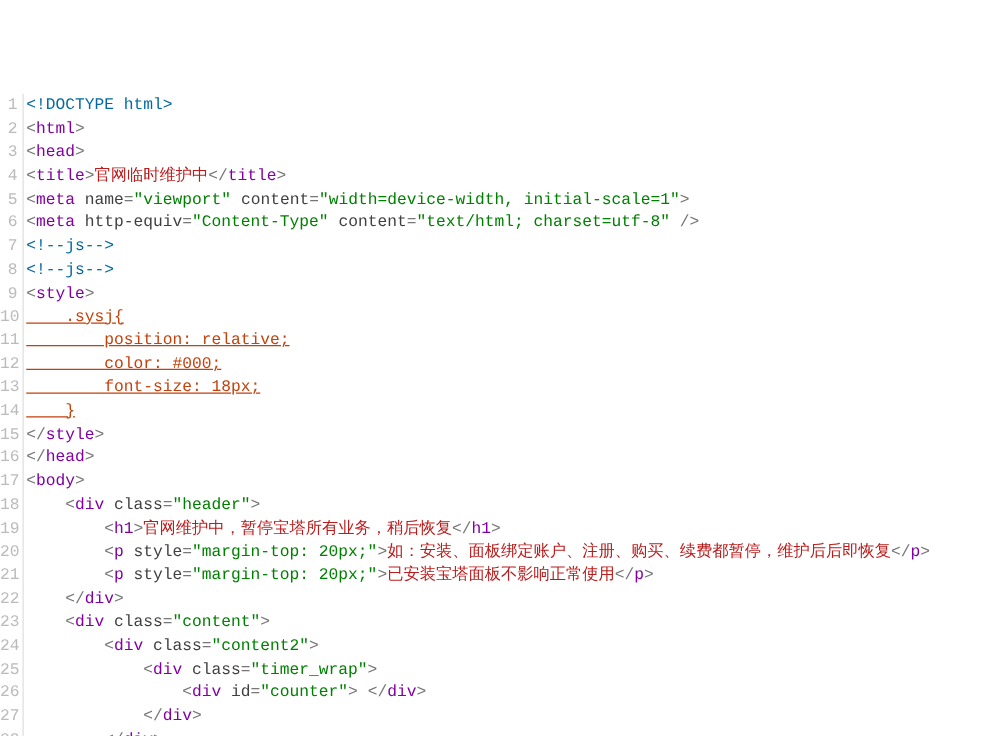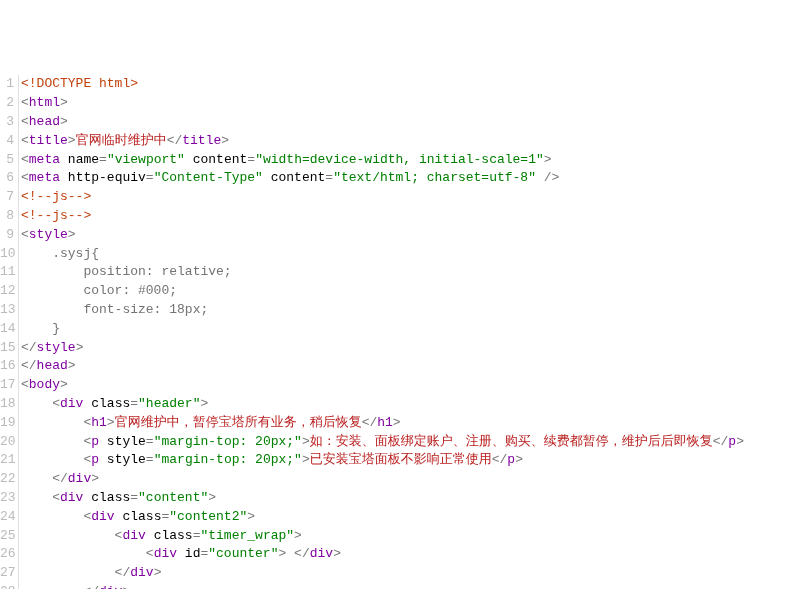--- a/index.html
+++ b/index.html
@@ -28,25 +28,25 @@
   .gutter .ln { display: block; height: 18.8px; line-height: 18.8px; }
   .code {
     flex: 1;
     border-left: 1px solid #e0e0e0;
     padding-left: 2px;
   }
   .code .line { display: block; height: 18.8px; line-height: 18.8px; }
   
   .t-punct   { color: #777777; }     
   .t-tag     { color: #8000a0; }     
-  .t-attr    { color: #000000; }     
+  .t-attr    { color: #404040; }     
   .t-string  { color: #008000; }     
   .t-text    { color: #b91c1c; }     
-  .t-comment { color: #c2410c; text-align: center; }     
-  .t-css     { color: #737373; }
+  .t-comment { color: #0369a1; text-align: center; }     
+  .t-css     { color: #c2410c; text-decoration: underline; }
   .ind1 { padding-left: 4ch; }
   .ind2 { padding-left: 8ch; }
   .ind3 { padding-left: 12ch; }
   .ind4 { padding-left: 16ch; }
 </style>
 </head>
 <body>
 
 
 

